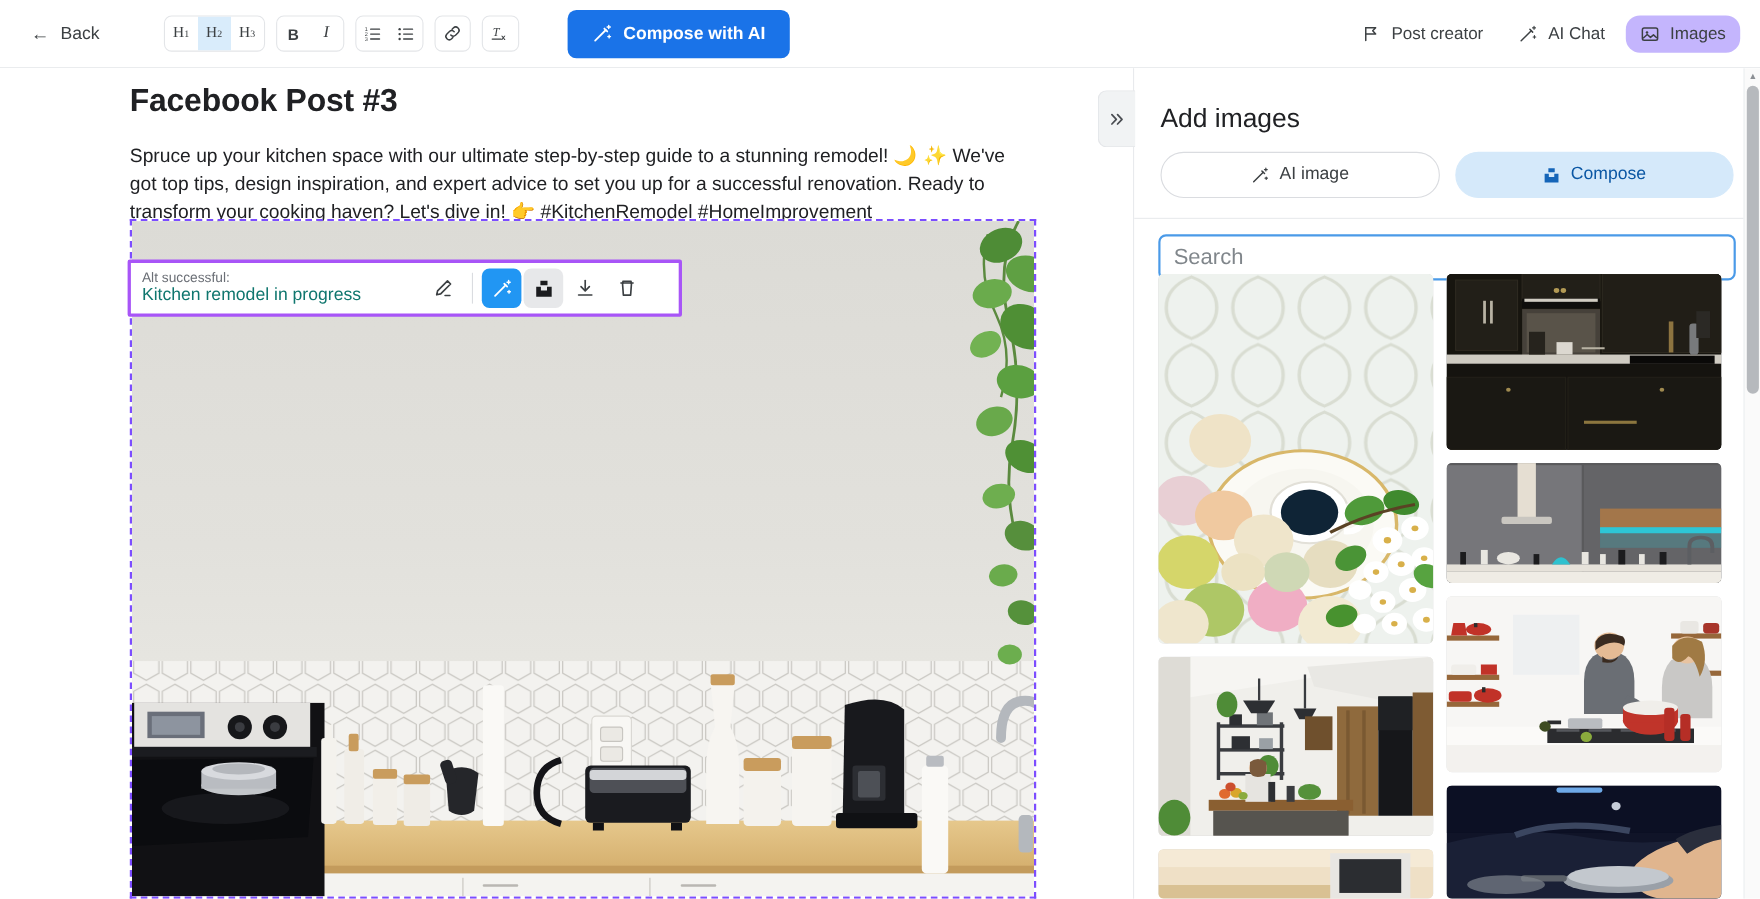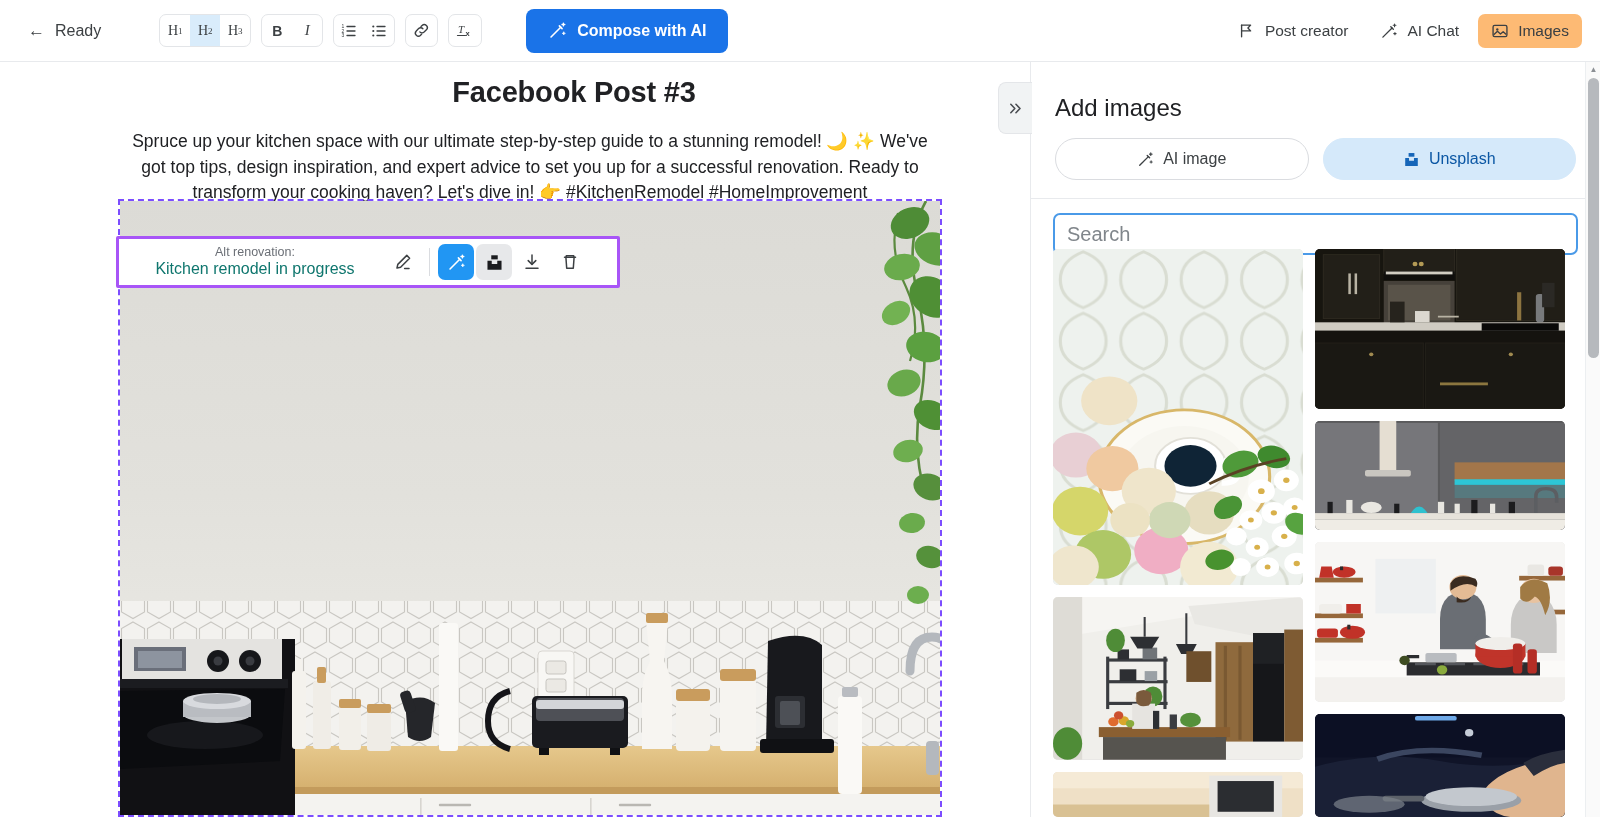--- a/index.html
+++ b/index.html
@@ -54,27 +54,27 @@
     cursor: pointer;
     font-family: "Liberation Sans", sans-serif;
   }
 
   .right-nav { margin-left: auto; display: flex; align-items: center; gap: 6px; margin-right: 18px; }
   .nav-item {
     display: flex; align-items: center; gap: 9px;
     padding: 8px 13px; border-radius: 7px;
     font-size: 15.5px; color: #3c4043; cursor: pointer;
   }
-  .nav-item.active { background: #fdba74; }
+  .nav-item.active { background: #c4b5fd; border-radius: 13px; }
 
   
   .editor {
     position: absolute; top: 62px; left: 0;
     width: 1030px; height: 755px;
-    background: #fff; overflow: hidden; text-align: center;
+    background: #fff; overflow: hidden;
   }
   .post-title {
     margin: 14px 0 0 118px;
     font-size: 29px; font-weight: bold; color: #202124;
     letter-spacing: -0.2px;
   }
   .post-body {
     margin: 20px 0 0 118px;
     width: 824px;
     font-size: 17.5px; line-height: 25.5px; color: #202124;
@@ -205,21 +205,21 @@
 
   svg { display: block; }
 </style>
 </head>
 <body>
 
 <div class="topbar">
 
   <div class="back-btn">
     <span class="back-arrow">←</span>
-    <span>Ready</span>
+    <span>Back</span>
   </div>
 
   <div class="fmt-groups">
 
     <div class="fmt-group">
       <button class="fmt-btn">H<sub>1</sub></button>
       <button class="fmt-btn active">H<sub>2</sub></button>
       <button class="fmt-btn">H<sub>3</sub></button>
     </div>
 
@@ -435,21 +435,21 @@
           <ellipse cx="792" cy="322" rx="13" ry="10" fill="#6aab4c" transform="rotate(-8 792 322)"></ellipse>
           <ellipse cx="810" cy="356" rx="14" ry="11" fill="#55913b" transform="rotate(16 810 356)"></ellipse>
           <ellipse cx="798" cy="394" rx="11" ry="9" fill="#6cae4e"></ellipse>
         </g>
       </svg>
     </div>
   </div>
 
   <div class="alt-bar">
     <div class="alt-text">
-      <div class="alt-label">Alt renovation:</div>
+      <div class="alt-label">Alt successful:</div>
       <div class="alt-value">Kitchen remodel in progress</div>
     </div>
     <div class="alt-actions">
 
       <button class="act-btn">
         <span>
           <svg width="20" height="20" viewBox="0 0 20 20" fill="none" stroke="#3c4043" stroke-width="1.5" stroke-linecap="round" stroke-linejoin="round">
             <path d="M13.8 3.4l2.8 2.8-9 9-3.6.8.8-3.6z"></path>
             <path d="M11.6 16.6h4.4"></path>
           </svg>
@@ -527,21 +527,21 @@
         </span>
         <span>AI image</span>
       </div>
       <div class="src-tab active">
         <span>
           <svg width="17" height="17" viewBox="0 0 20 20" fill="#1565b8">
             <path d="M6.6 2.4h6.8v4.3H6.6z"></path>
             <path d="M2.6 8.2h4.5v3.4h5.8V8.2h4.5v9.4H2.6z"></path>
           </svg>
         </span>
-        <span>Unsplash</span>
+        <span>Compose</span>
       </div>
     </div>
   </div>
 
   <div class="panel-divider"></div>
 
   <div class="search-wrap">
     <input class="search-input" type="text" placeholder="Search" style="">
   </div>
 

